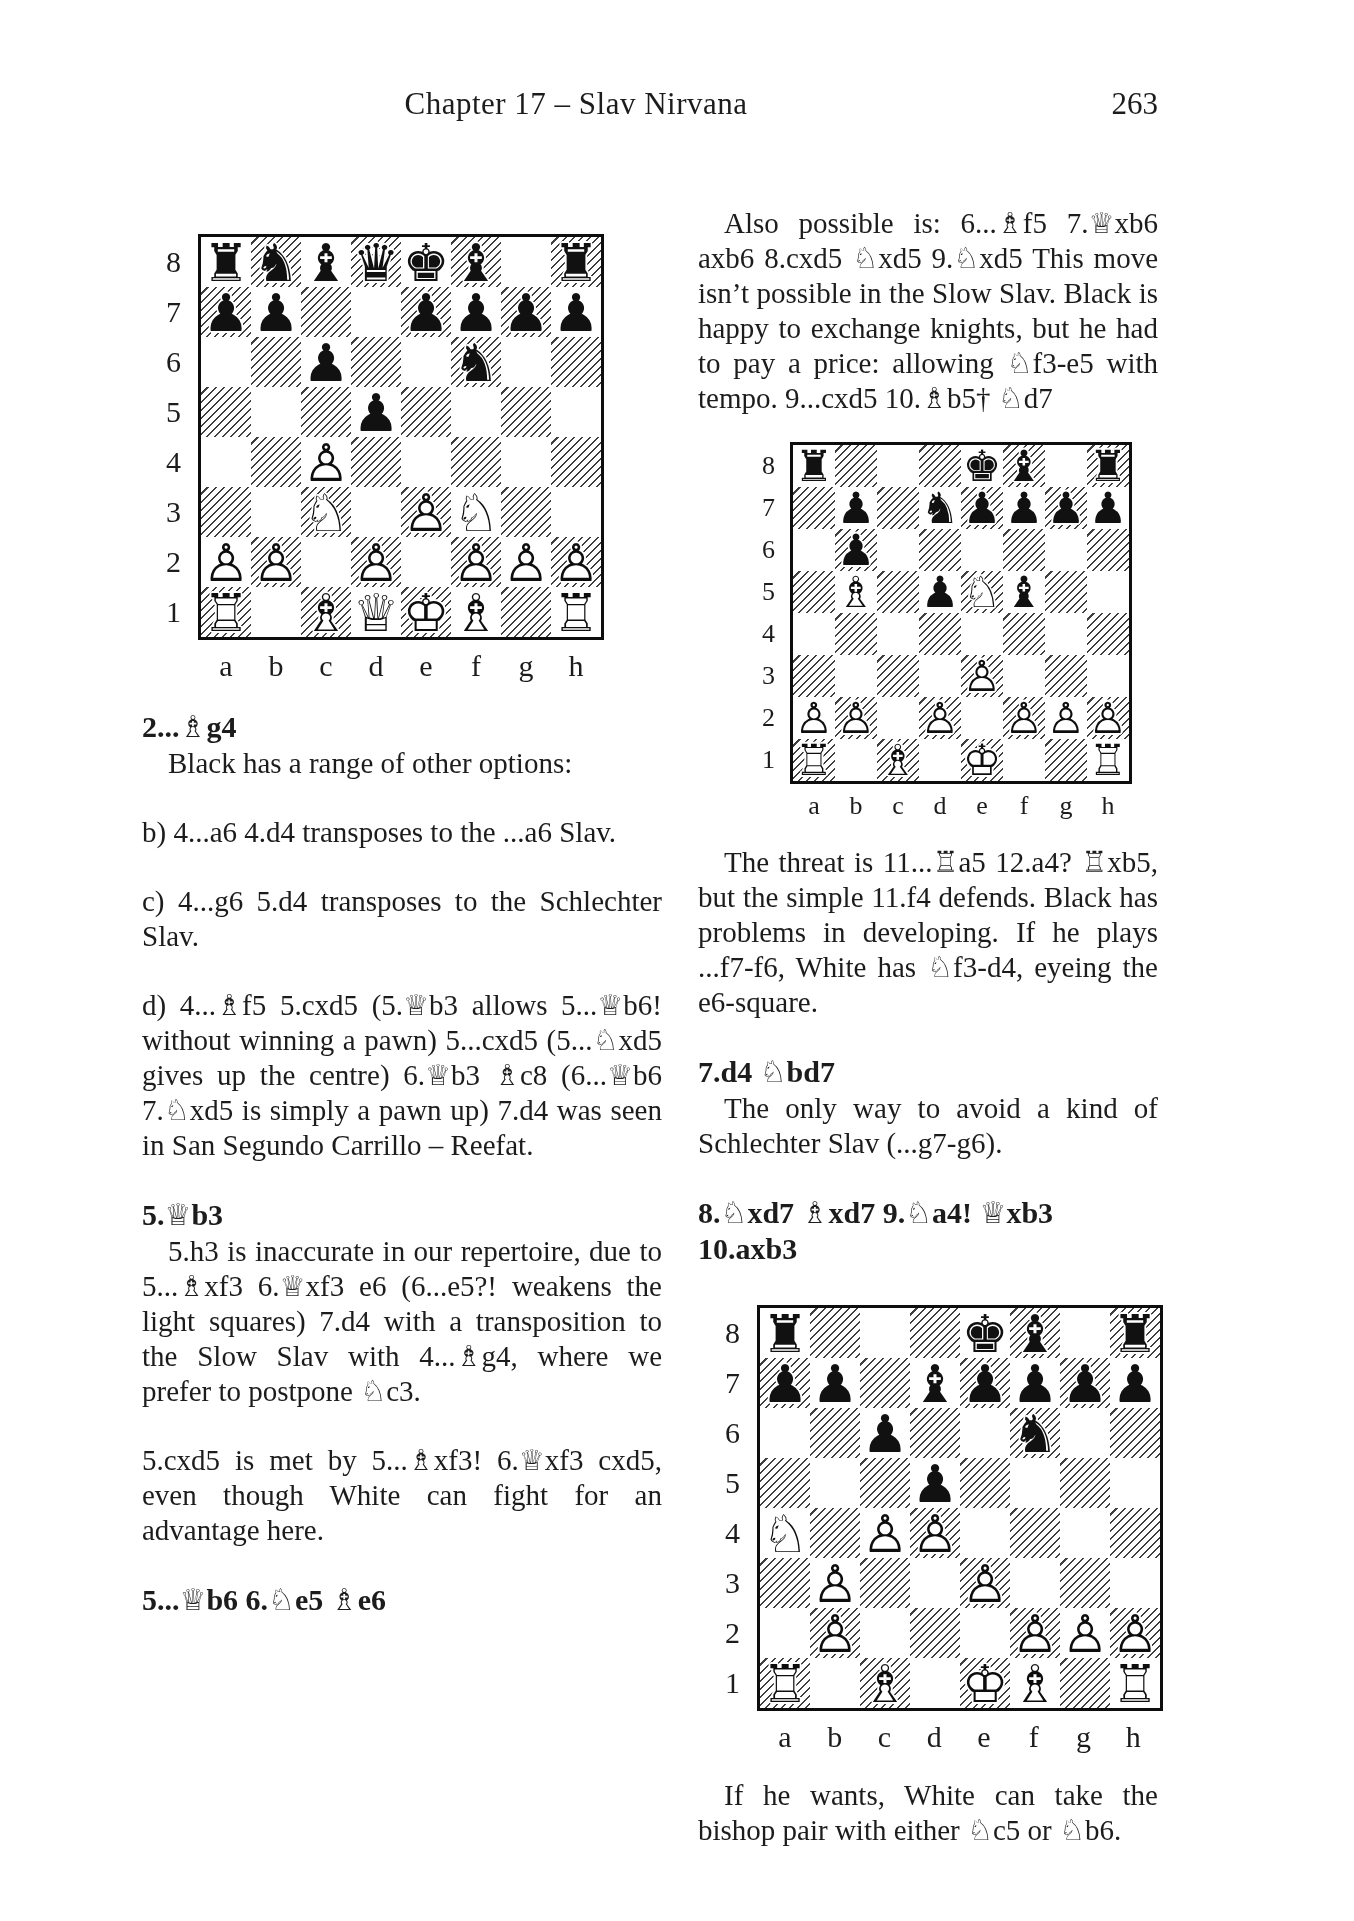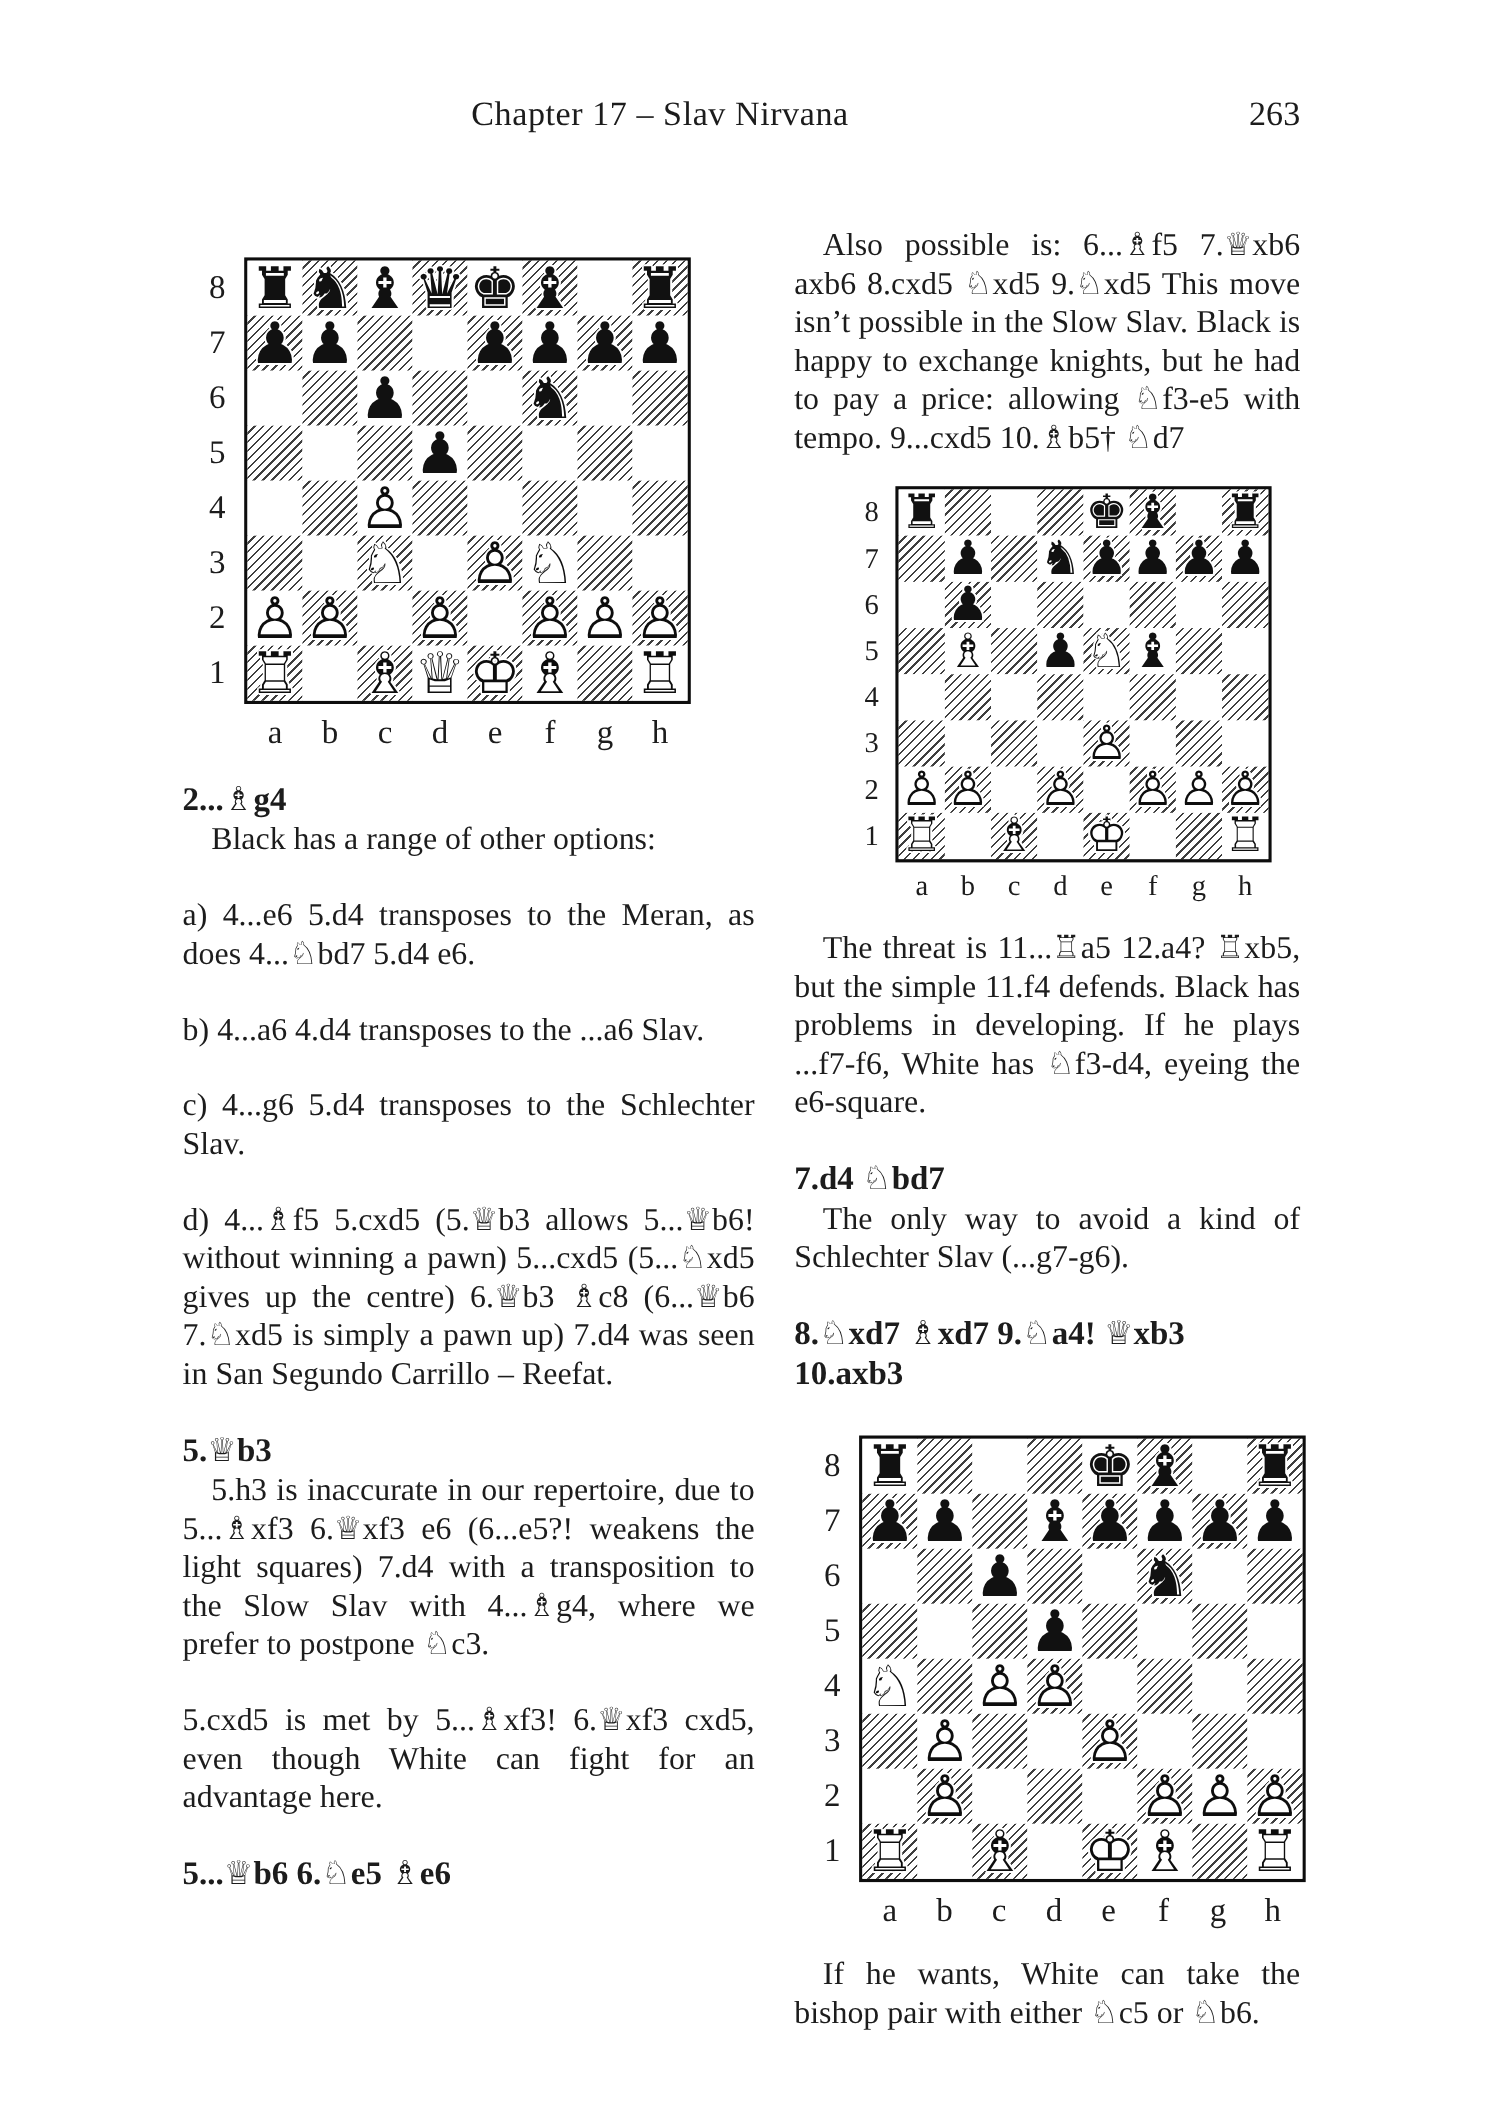--- a/index.html
+++ b/index.html
@@ -1,18 +1,18 @@
 <!DOCTYPE html>
 <html><head>
 <meta charset="utf-8">
 <style>
   html,body{margin:0;padding:0;background:#ffffff;}
   body{width:1354px;height:1921px;position:relative;
        font-family:"Liberation Serif","DejaVu Serif","DejaVu Sans",serif;color:#1c1c1c;}
-  .page{position:absolute;inset:0;background:#ffffff;margin-left:24px;}
+  .page{position:absolute;inset:0;background:#ffffff;}
 
   
   .running-head{position:absolute;top:86px;left:142px;width:1016px;height:42px;font-size:31px;}
   .running-title{position:absolute;left:0;width:868px;text-align:center;letter-spacing:.5px;}
   .running-pageno{position:absolute;right:0;top:0;}
 
   
   .columns{position:absolute;top:192px;left:142px;display:flex;}
   .col{display:block;}
   .col-left{width:520px;margin-right:36px;}
@@ -307,21 +307,20 @@
             <span>c</span>
             <span>d</span>
             <span>e</span>
             <span>f</span>
             <span>g</span>
             <span>h</span>
           </div>
         </div>
         <h3 class="move-heading">2...♗g4</h3>
         <p class="para indent">Black has a range of other options:</p>
-        <p class="para">a) 4...e6 5.d4 transposes to the Meran, as does 4...♘bd7 5.d4 e6.</p>
         <p class="para">b) 4...a6 4.d4 transposes to the ...a6 Slav.</p>
         <p class="para">c) 4...g6 5.d4 transposes to the Schlechter Slav.</p>
         <p class="para">d) 4...♗f5 5.cxd5 (5.♕b3 allows 5...♕b6! without winning a pawn) 5...cxd5 (5...♘xd5 gives up the centre) 6.♕b3 ♗c8 (6...♕b6 7.♘xd5 is simply a pawn up) 7.d4 was seen in San Segundo Carrillo – Reefat.</p>
         <h3 class="move-heading">5.♕b3</h3>
         <p class="para indent">5.h3 is inaccurate in our repertoire, due to 5...♗xf3 6.♕xf3 e6 (6...e5?! weakens the light squares) 7.d4 with a transposition to the Slow Slav with 4...♗g4, where we prefer to postpone ♘c3.</p>
         <p class="para">5.cxd5 is met by 5...♗xf3! 6.♕xf3 cxd5, even though White can fight for an advantage here.</p>
         <h3 class="move-heading">5...♕b6 6.♘e5 ♗e6</h3>
       </div>
     <div class="col col-right">
         <p class="para indent">Also possible is: 6...♗f5 7.♕xb6 axb6 8.cxd5 ♘xd5 9.♘xd5 This move isn’t possible in the Slow Slav. Black is happy to exchange knights, but he had to pay a price: allowing ♘f3-e5 with tempo. 9...cxd5 10.♗b5† ♘d7</p>

